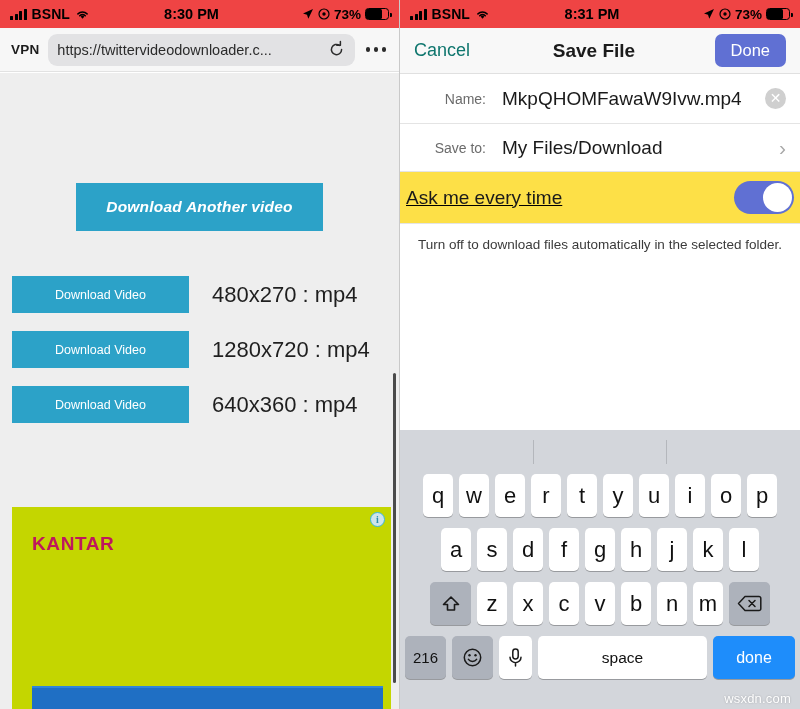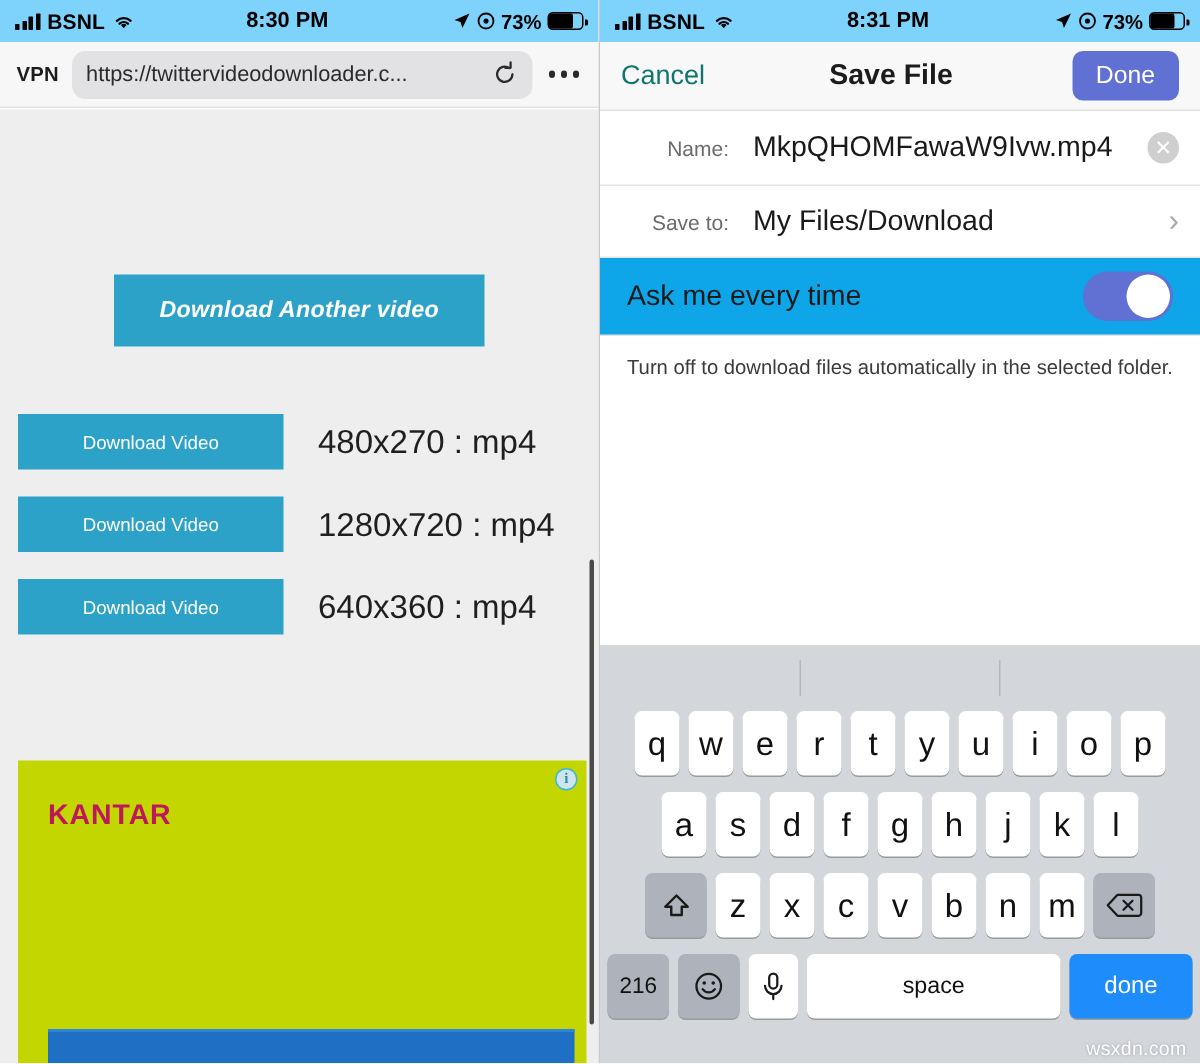--- a/index.html
+++ b/index.html
@@ -9,21 +9,21 @@
     background:#ffffff;
     display:flex;
   }
   .phone { width:400px; height:709px; position:relative; overflow:hidden; background:#fff; }
   .phone-left { border-right:1px solid #c9c9c9; }
 
   
   .statusbar {
     height:28px; display:flex; align-items:center;
     padding:0 10px; font-size:14.5px; font-weight:bold; color:#000;
-    background:#7dd3fc; position:relative;
+    background:#ef4444; position:relative;
   }
   .sb-left { display:flex; align-items:center; gap:5px; }
   .sb-center {
     position:absolute; left:0; right:16px; text-align:center;
     font-size:14.5px; font-weight:bold; pointer-events:none;
   }
   .sb-right {
     margin-left:auto; display:flex; align-items:center; gap:4px;
     font-size:13.5px; font-weight:600; z-index:2;
   }
@@ -127,22 +127,22 @@
   }
   .row-label { font-size:14px; color:#6b6b6b; width:72px; text-align:right; }
   .row-value { font-size:19px; color:#1a1a1a; margin-left:16px; flex:1; }
   .clear-x {
     width:21px; height:21px; border-radius:50%; background:#cfcfcf;
     color:#fff; font-size:14px; line-height:20px; text-align:center;
     cursor:pointer; flex-shrink:0;
   }
   .chev { color:#a9a9a9; font-size:21px; margin-left:8px; }
   .toggle-row {
-    display:flex; align-items:center; height:52px; padding:0 18px;
-    border-bottom:1px solid #e4e4e4; background:#0ea5e9;
+    display:flex; align-items:center; height:52px; padding:0 6px;
+    border-bottom:1px solid #e4e4e4; background:#fde047;text-decoration:underline;
   }
   .toggle-label { font-size:19px; color:#1a1a1a; flex:1; }
   .toggle {
     width:60px; height:33px; border-radius:17px; background:#6070d3;
     position:relative; cursor:pointer; flex-shrink:0;
   }
   .toggle .knob {
     position:absolute; right:2px; top:2px; width:29px; height:29px;
     border-radius:50%; background:#fff;
   }

